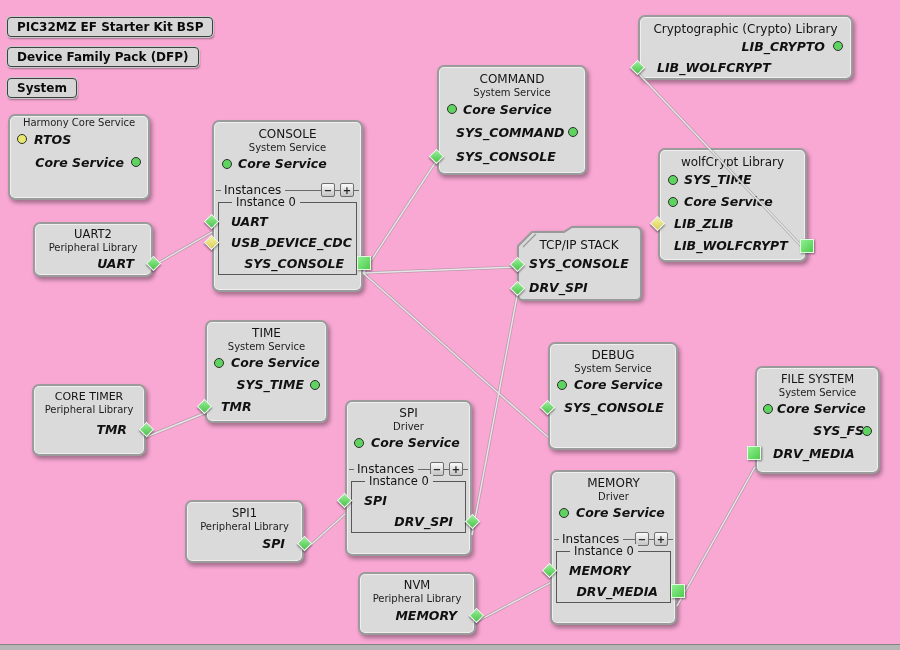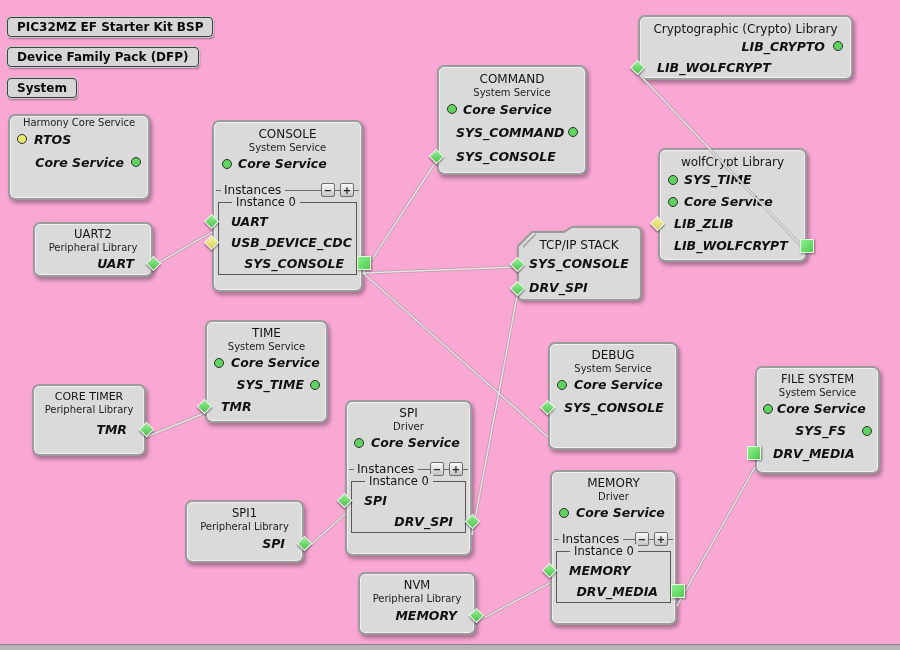--- a/index.html
+++ b/index.html
@@ -295,21 +295,21 @@
     </div>
   </div>
 
   <div class="blk" style="left:755px;top:366px;width:125px;height:108px">
     <div class="t" style="padding-top:4px;font-size:11.5px">FILE SYSTEM</div>
     <div class="st">System Service</div>
     <div class="r ccl-row" style="height:22px;line-height:22px;padding-left:20px">
       <i class="mk ccl c-g" style="left:6px;top:6px"></i>
       <span>Core Service</span>
     </div>
-    <div class="r ar" style="height:22px;line-height:22px;padding-right:32px">
+    <div class="r ar" style="height:22px;line-height:22px;padding-right:14px">
       <i class="mk ccl c-g" style="right:6px;top:6px"></i>
       <span>SYS_FS</span>
     </div>
     <div class="r" style="height:24px;line-height:24px;padding-left:16px">
       <i class="mk sq" style="left:-10px;top:4px"></i>
       <span>DRV_MEDIA</span>
     </div>
   </div>
 
   <svg id="wires" width="900" height="650">

